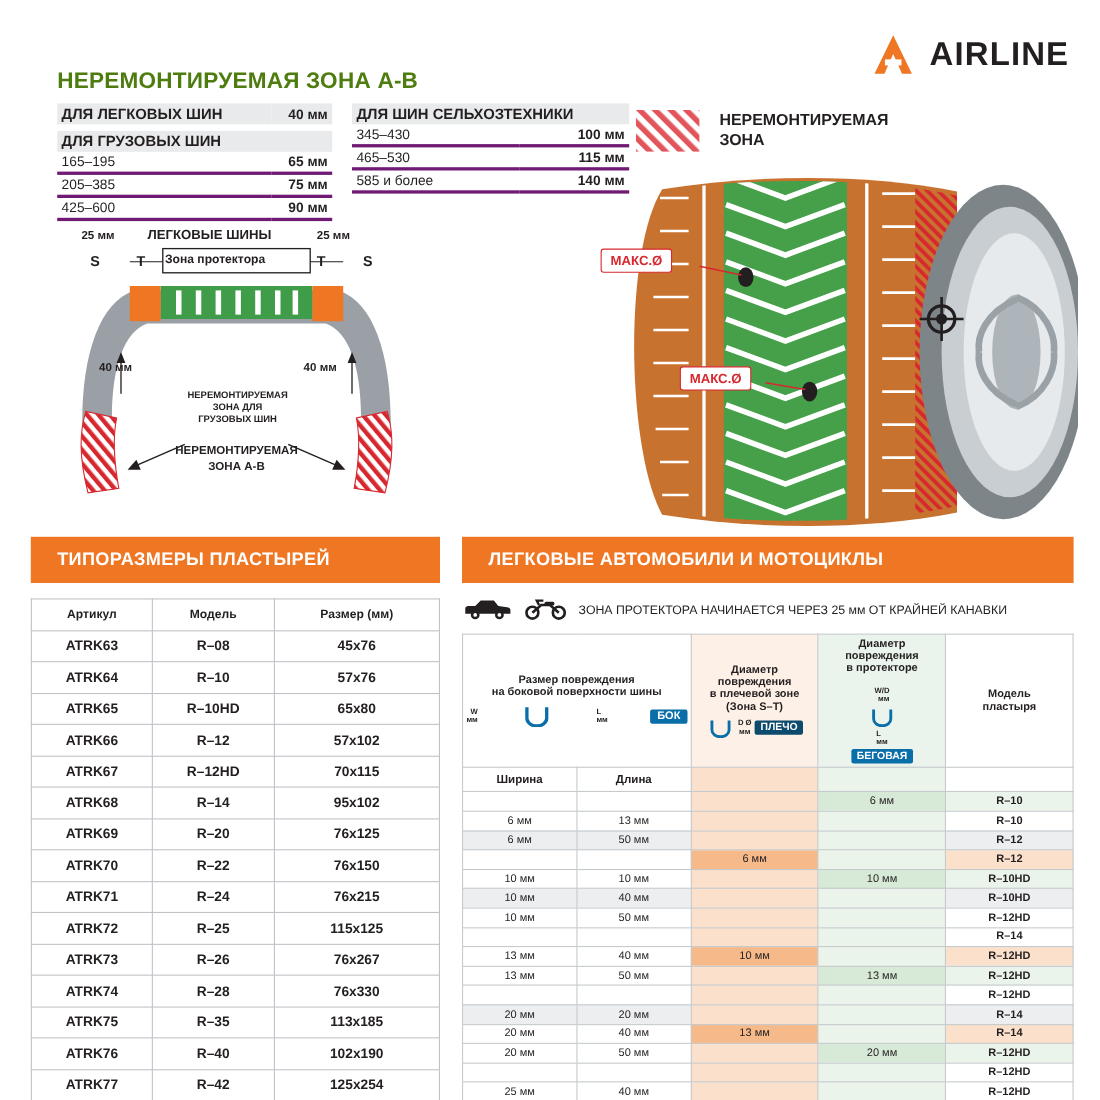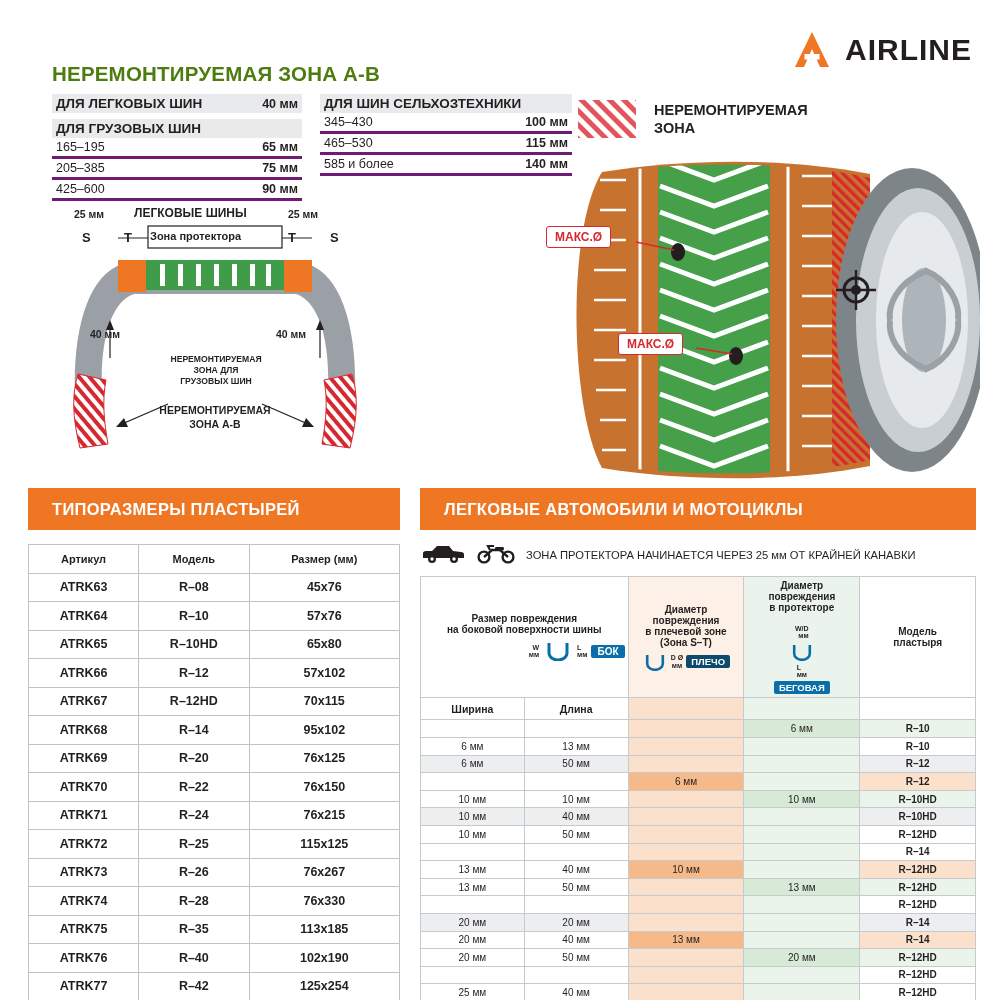--- a/index.html
+++ b/index.html
@@ -453,21 +453,21 @@
         <col style="width:104px">
       <col style="width:116px">
         <col style="width:116px">
         <col style="width:116px">
     </colgroup>
     <thead>
       <tr>
         <td class="hdr" colspan="2">
           <div>Размер повреждения</div>
           <div>на боковой поверхности шины</div>
-          <div style="display:flex;align-items:center;justify-content:flex-end;gap:4px;margin-top:6px;">
+          <div style="display:flex;align-items:center;justify-content:space-between;gap:4px;margin-top:6px;">
             <span style="font-size:7px;line-height:1.05;text-align:right;">
               <span>W</span><br>
               <span>мм</span>
             </span>
             <svg width="30" height="20" viewBox="0 0 30 20">
               <path d="M6 2 L6 12 A9 7 0 0 0 24 12 L24 2" fill="none" stroke="#0a6ea8" stroke-width="3"></path>
             </svg>
             <span style="font-size:7px;line-height:1.05;text-align:left;">
               <span>L</span><br>
               <span>мм</span>

